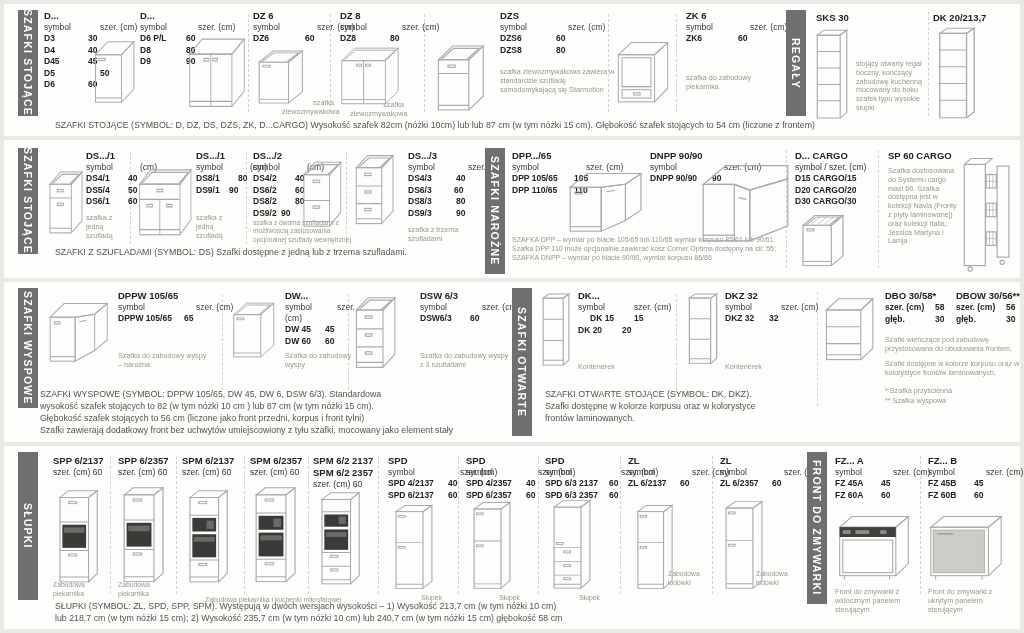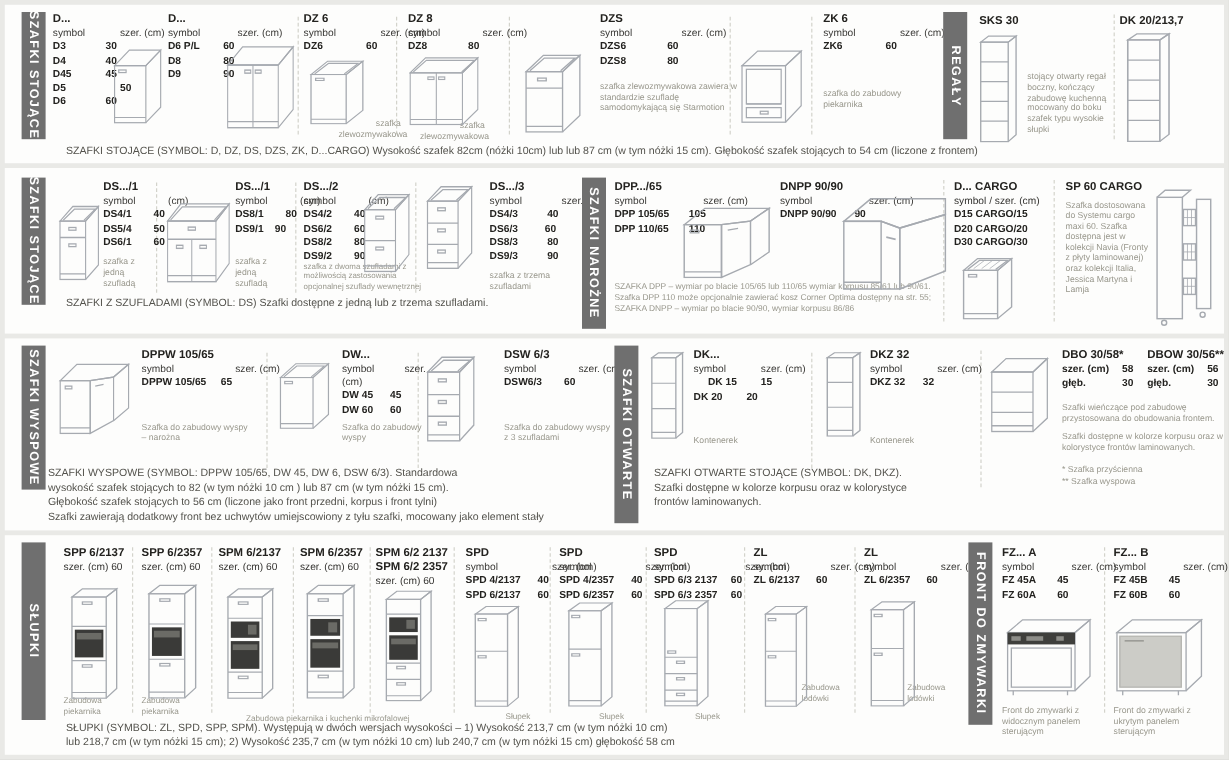--- a/index.html
+++ b/index.html
@@ -455,21 +455,21 @@
       </div>
       <div class="tb-row">
         <div class="c1" style="width: 42px;">DS6/2</div>
         <div class="c2">60</div>
       </div>
       <div class="tb-row">
         <div class="c1" style="width: 42px;">DS8/2</div>
         <div class="c2">80</div>
       </div>
       <div class="tb-row">
-        <div class="c1" style="width: 42px;">DS9/2</div>
+        <div class="c1" style="width: 28px;">DS9/2</div>
         <div class="c2">90</div>
       </div>
     </div>
     <div class="tb" style="left: 408px; top: 150px;">
       <div class="tb-title">DS.../3</div>
       <div class="tb-hdr">
         <div class="c1" style="width: 48px;">symbol</div>
         <div class="c2">szer. (cm)</div>
       </div>
       <div class="tb-row">

